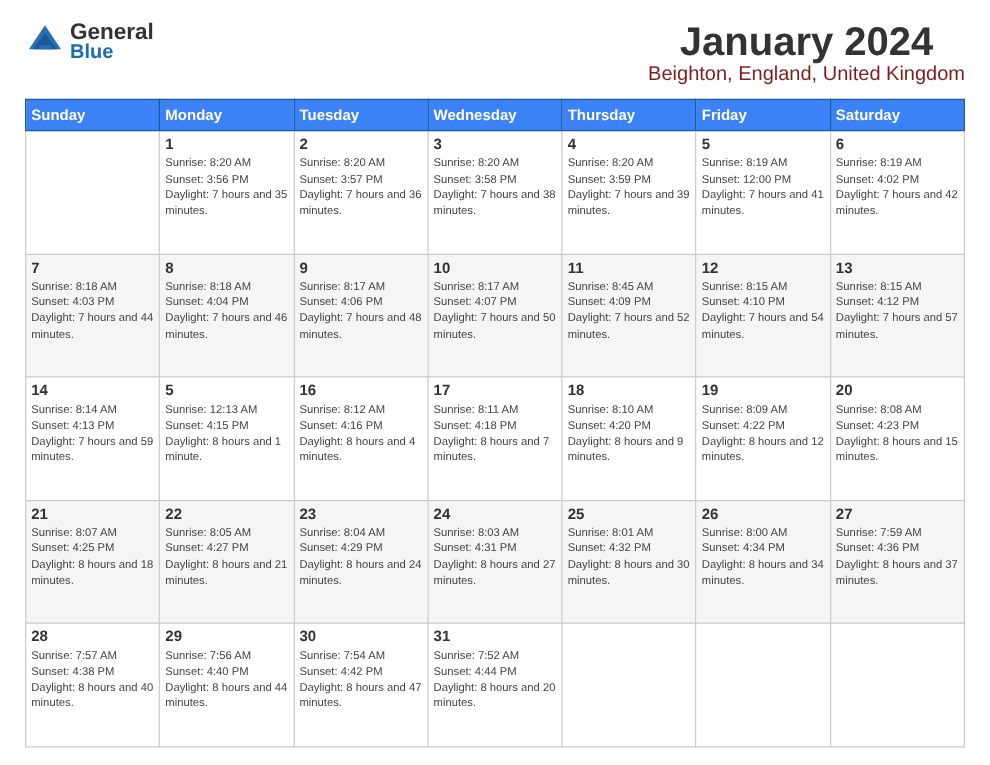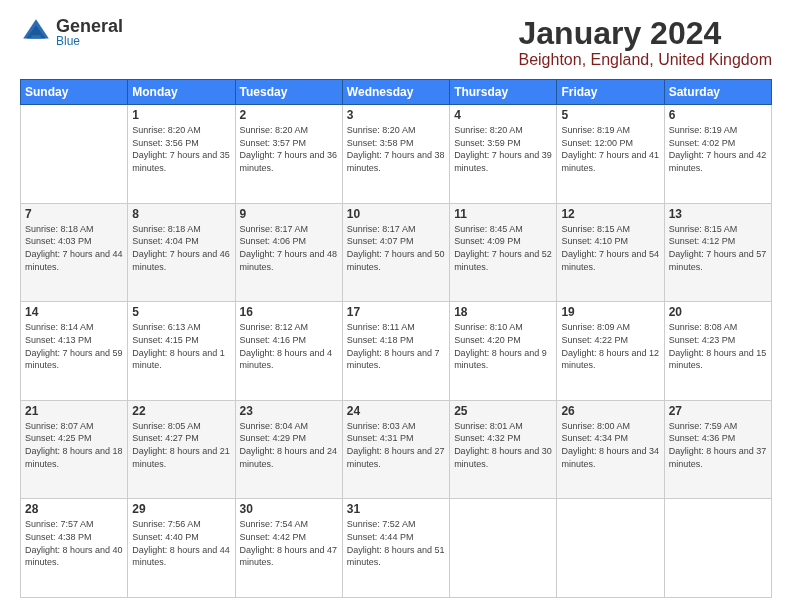--- a/index.html
+++ b/index.html
@@ -31,31 +31,31 @@
       display: flex;
       flex-direction: column;
       line-height: 1;
     }
     .logo-general {
       font-size: 18px;
       font-weight: bold;
       color: #333;
     }
     .logo-blue {
-      font-size: 12px;
-      font-weight: normal;
+      font-size: 16px;
+      font-weight: bold;
       color: #1a6faf;
     }
     .logo-icon {
       width: 32px;
       height: 32px;
       margin-right: 4px;
     }
     .title-block {
-      text-align: left;
+      text-align: center;
     }
     .calendar-title {
       font-size: 32px;
       font-weight: bold;
       color: #333;
       line-height: 1.1;
     }
     .calendar-subtitle {
       font-size: 16px;
       color: #7f1d1d;
@@ -252,21 +252,21 @@
             <span class="day-number">14</span>
             <div class="day-info">
               <div>Sunrise: 8:14 AM</div>
               <div>Sunset: 4:13 PM</div>
               <div>Daylight: 7 hours and 59 minutes.</div>
             </div>
           </td>
           <td>
             <span class="day-number">5</span>
             <div class="day-info">
-              <div>Sunrise: 6:13 AM</div>
+              <div>Sunrise: 12:13 AM</div>
               <div>Sunset: 4:15 PM</div>
               <div>Daylight: 8 hours and 1 minute.</div>
             </div>
           </td>
           <td>
             <span class="day-number">16</span>
             <div class="day-info">
               <div>Sunrise: 8:12 AM</div>
               <div>Sunset: 4:16 PM</div>
               <div>Daylight: 8 hours and 4 minutes.</div>
@@ -386,21 +386,21 @@
               <div>Sunrise: 7:54 AM</div>
               <div>Sunset: 4:42 PM</div>
               <div>Daylight: 8 hours and 47 minutes.</div>
             </div>
           </td>
           <td>
             <span class="day-number">31</span>
             <div class="day-info">
               <div>Sunrise: 7:52 AM</div>
               <div>Sunset: 4:44 PM</div>
-              <div>Daylight: 8 hours and 51 minutes.</div>
+              <div>Daylight: 8 hours and 20 minutes.</div>
             </div>
           </td>
           <td class="empty-cell"></td>
           <td class="empty-cell"></td>
           <td class="empty-cell"></td>
         </tr>
       </tbody>
   </table>
 </div>
 

